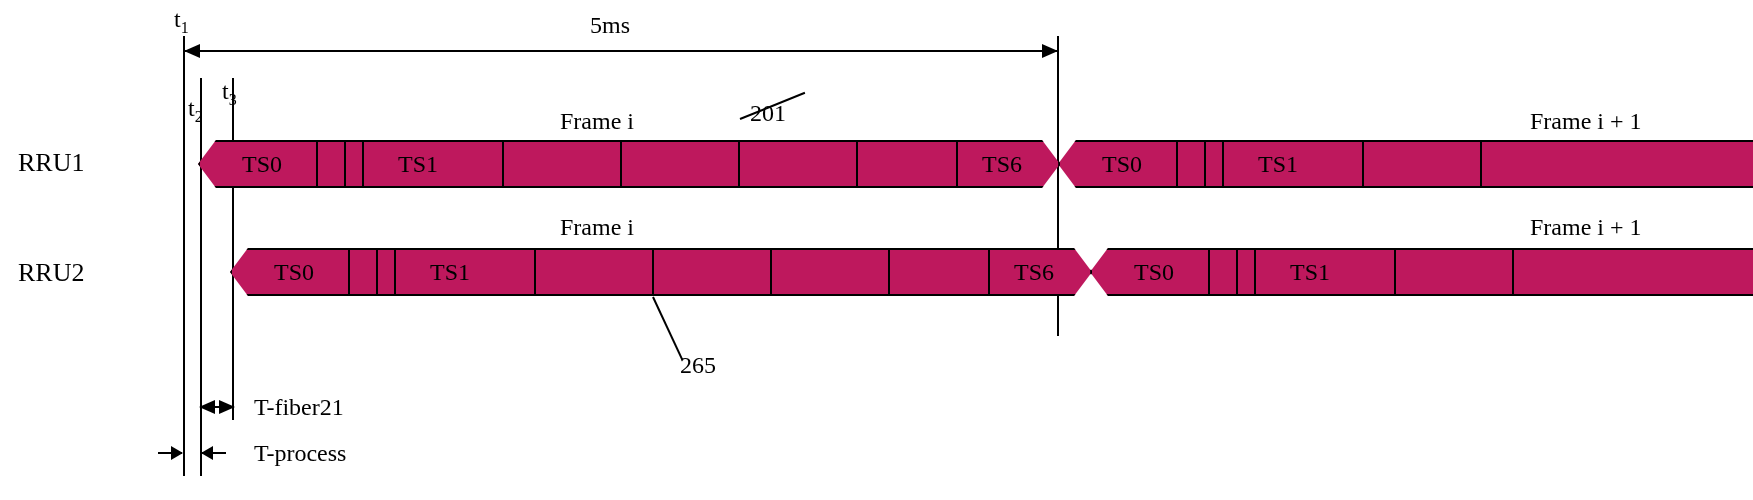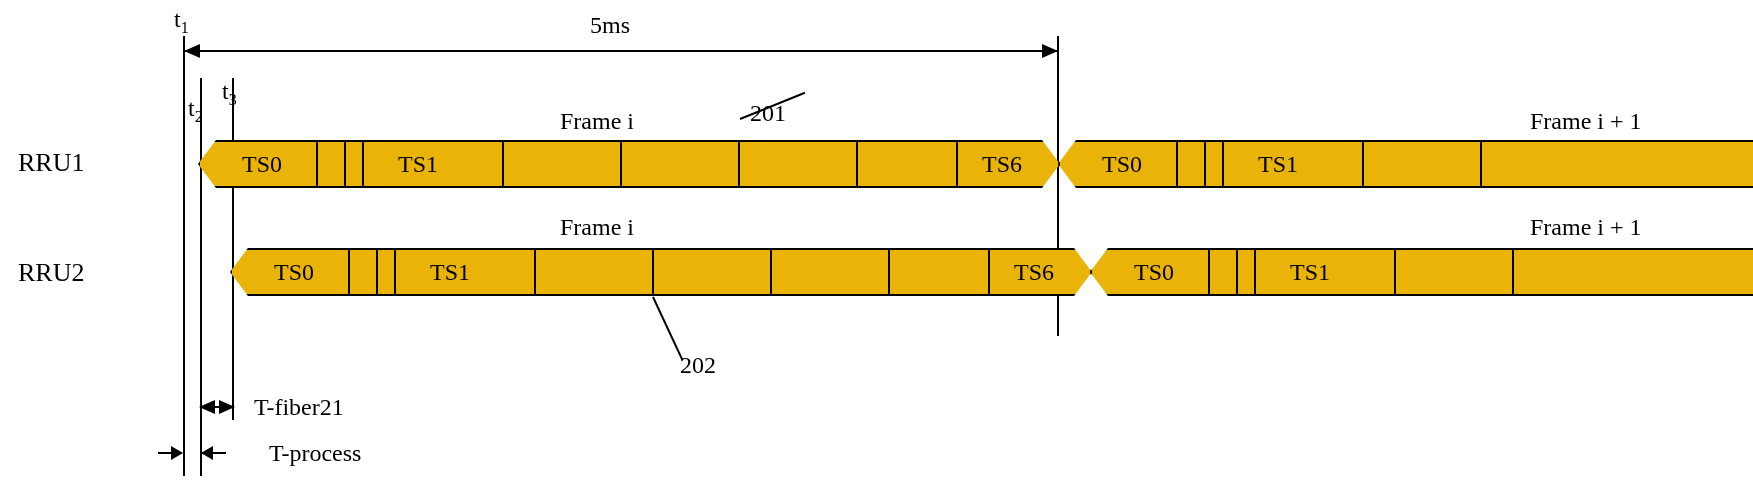--- a/index.html
+++ b/index.html
@@ -21,21 +21,21 @@
   
   .row-label {
     font-size: 26px;
   }
 
   
   .frame {
     position: absolute;
     height: 48px;
     border: 2px solid #000;
-    background: #eab308;
+    background: #be185d;
   }
   .frame.left-taper {
     
     clip-path: polygon(0 50%, 18px 0, 100% 0, 100% 100%, 18px 100%);
   }
   .frame.both-taper {
     clip-path: polygon(0 50%, 18px 0, calc(100% - 18px) 0, 100% 50%, calc(100% - 18px) 100%, 18px 100%);
   }
 
   
@@ -167,22 +167,22 @@
     <div class="slot" style="left:18px; width:100px;"></div>
     <div class="slot-text" style="left:42px;">TS0</div>
     <div class="slot" style="left:118px; width:28px;"></div>
     <div class="slot" style="left:146px; width:18px;"></div>
     <div class="slot" style="left:164px; width:140px;"></div>
     <div class="slot-text" style="left:198px;">TS1</div>
     <div class="slot" style="left:304px; width:118px;"></div>
   </div>
 
   <div class="lead-diag" style="left:653px; top:296px; width:70px; transform:rotate(65deg);"></div>
-  <div class="abs" style="left:680px; top:352px;">202</div>
+  <div class="abs" style="left:680px; top:352px;">265</div>
 
   <div class="h-arrow both" style="left:200px; top:406px; width:34px;"></div>
   <div class="abs" style="left:254px; top:394px;">T-fiber21</div>
 
   <div class="h-arrow right-only" style="left:158px; top:452px; width:24px;"></div>
   <div class="h-arrow left-only" style="left:202px; top:452px; width:24px;"></div>
-  <div class="abs" style="left:254px; top:440px;margin-left:15px;">T-process</div>
+  <div class="abs" style="left:254px; top:440px;">T-process</div>
 
 </div>
 
 </body></html>

